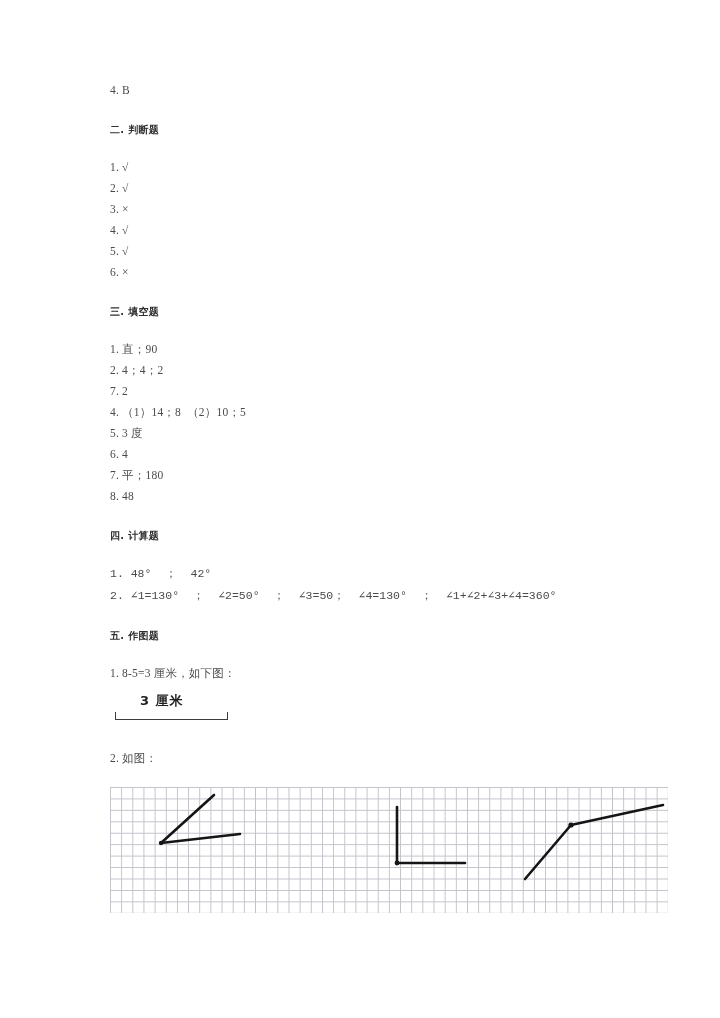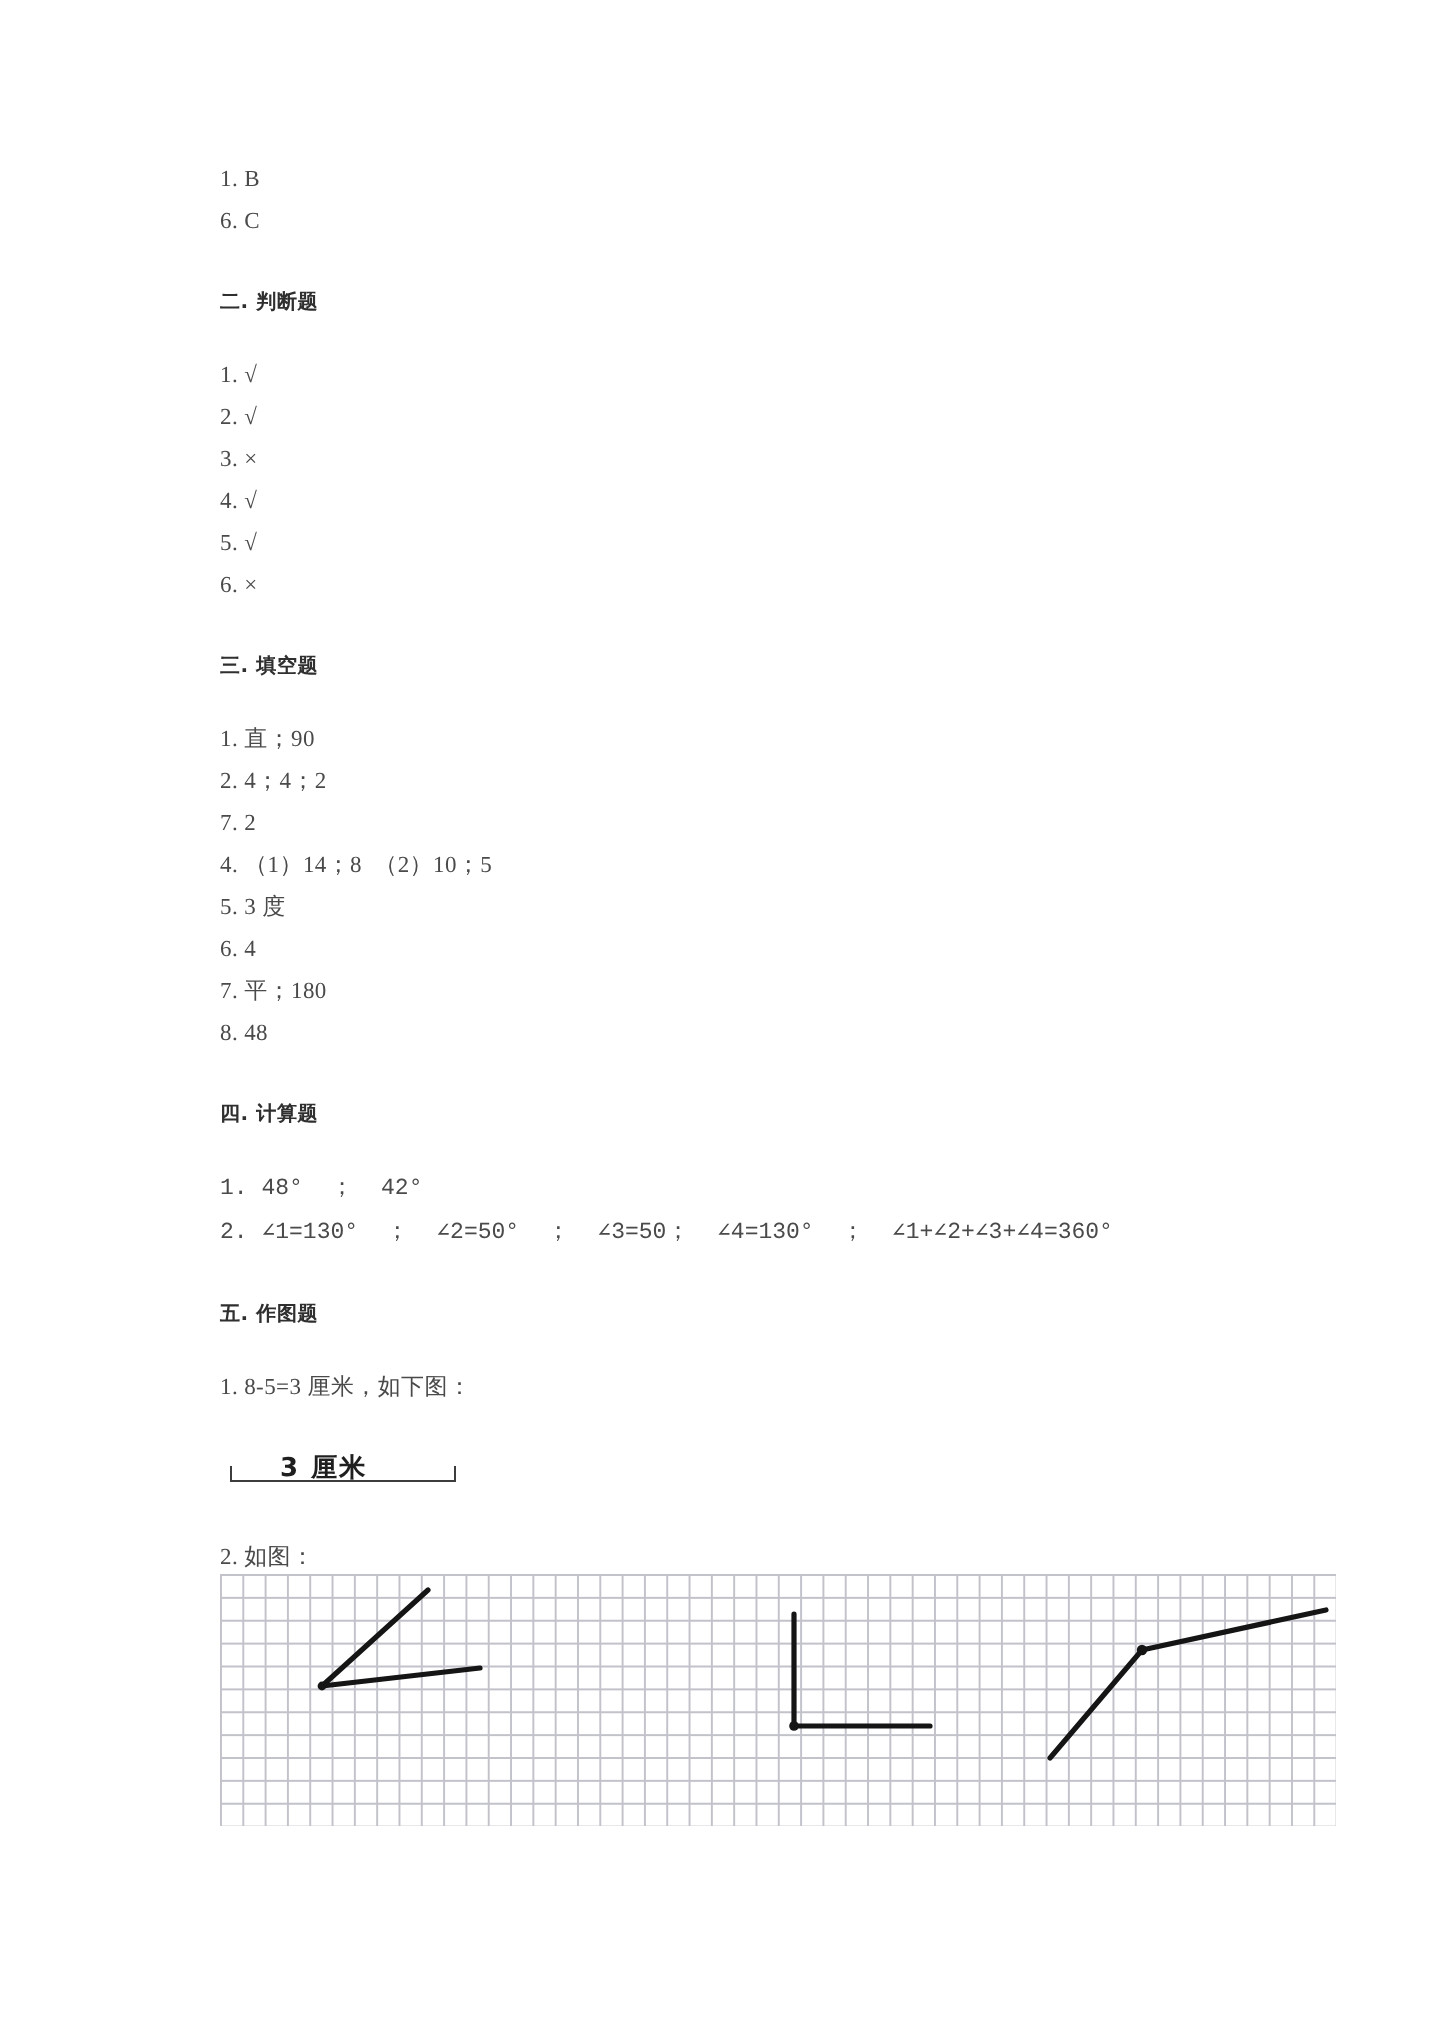--- a/index.html
+++ b/index.html
@@ -68,21 +68,20 @@
   }
   .ruler-label {
     position: absolute;
     left: 30px;
     top: 0px;
     font-family: "DejaVu Sans", "Liberation Sans", sans-serif;
     font-size: 13px;
     font-weight: bold;
     color: #1f1f1f;
     letter-spacing: 1px;
-    margin-top: 12px;
   }
   .ruler-bar {
     position: absolute;
     left: 5px;
     top: 27px;
     width: 113px;
     height: 1px;
     background: #3d3d3d;
   }
   .ruler-tick {
@@ -125,22 +124,21 @@
   .vertex-dot { fill: #151515; }
 </style>
 </head>
 <body>
 
 <div class="page">
 
   <div class="content">
 
     <div>
-      <div class="ans-line">1. B</div>
-      <div class="ans-line">6. C</div>
+      <div class="ans-line">4. B</div>
     </div>
 
     <div class="gap-before-head"></div>
 
     <div class="section-head">二. 判断题</div>
     <div class="gap-after-head"></div>
     <div>
       <div class="ans-line">1. √</div>
       <div class="ans-line">2. √</div>
       <div class="ans-line">3. ×</div>

